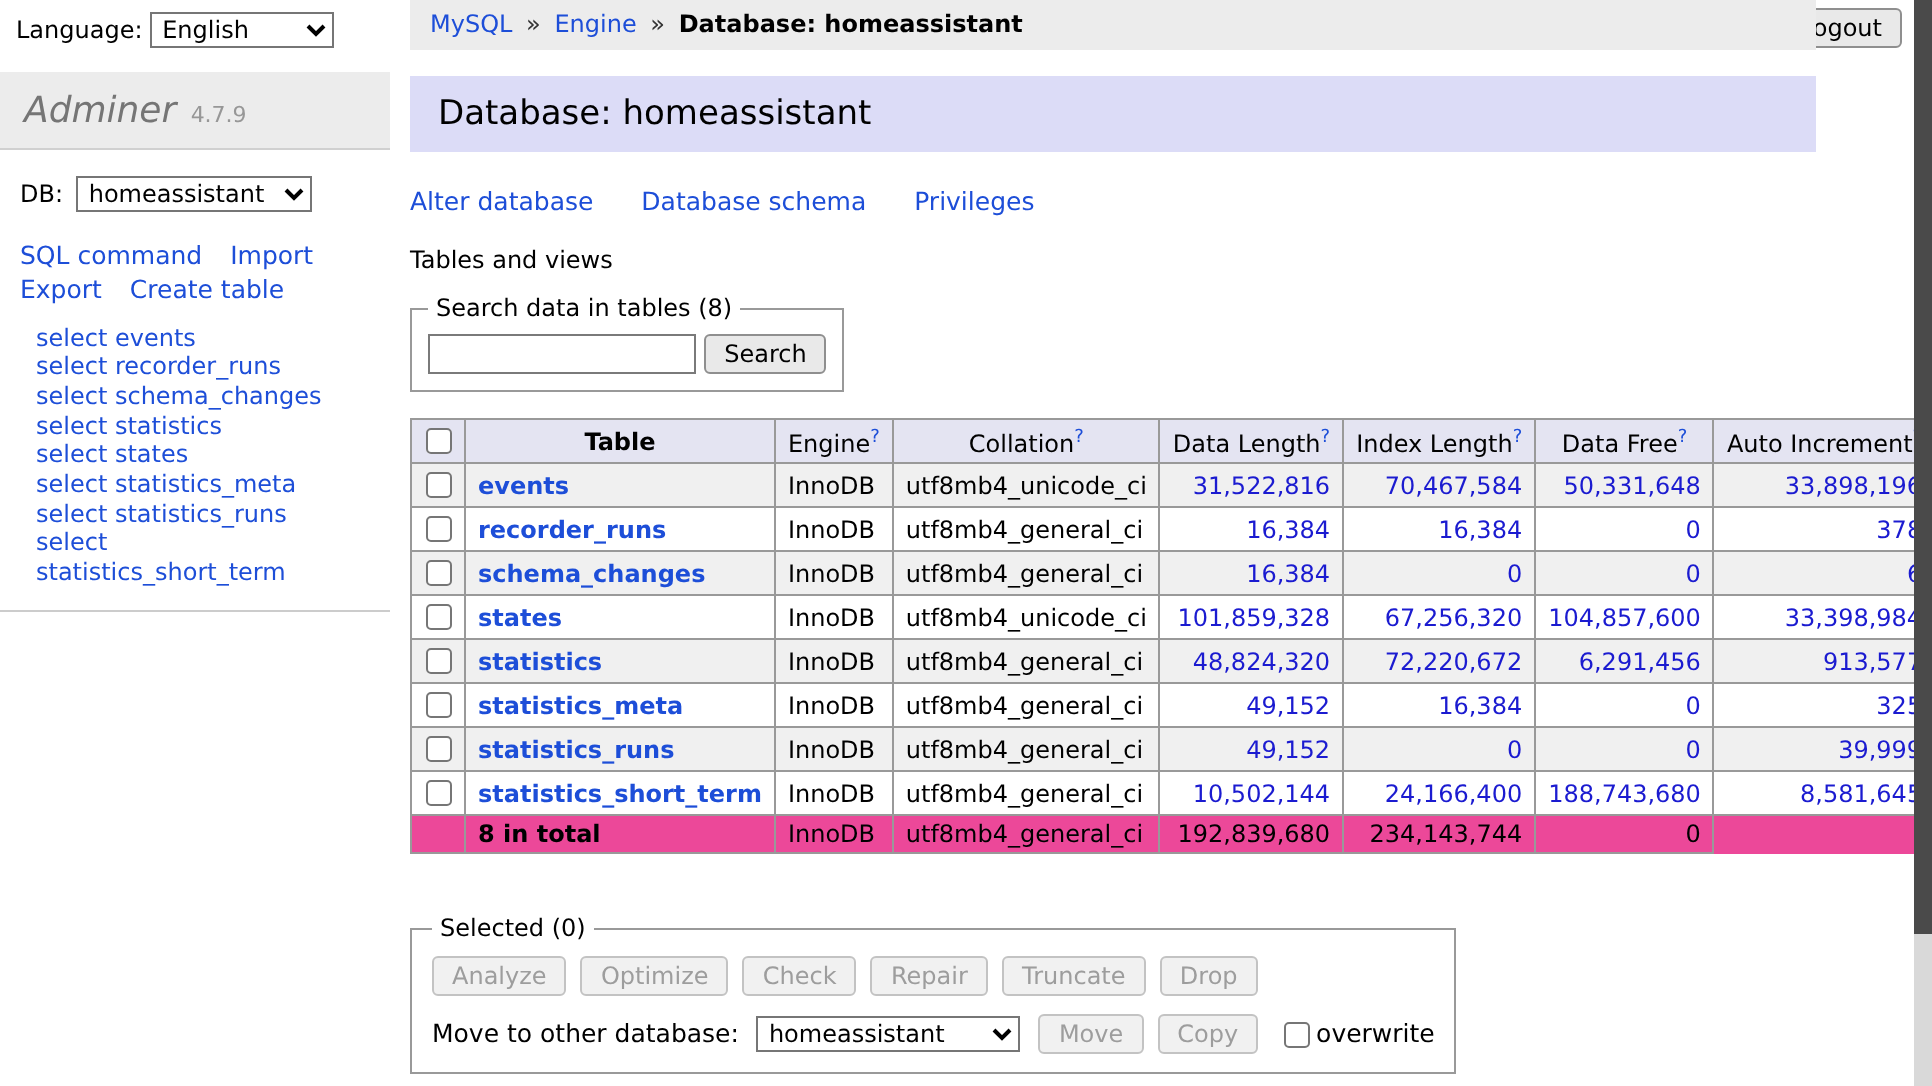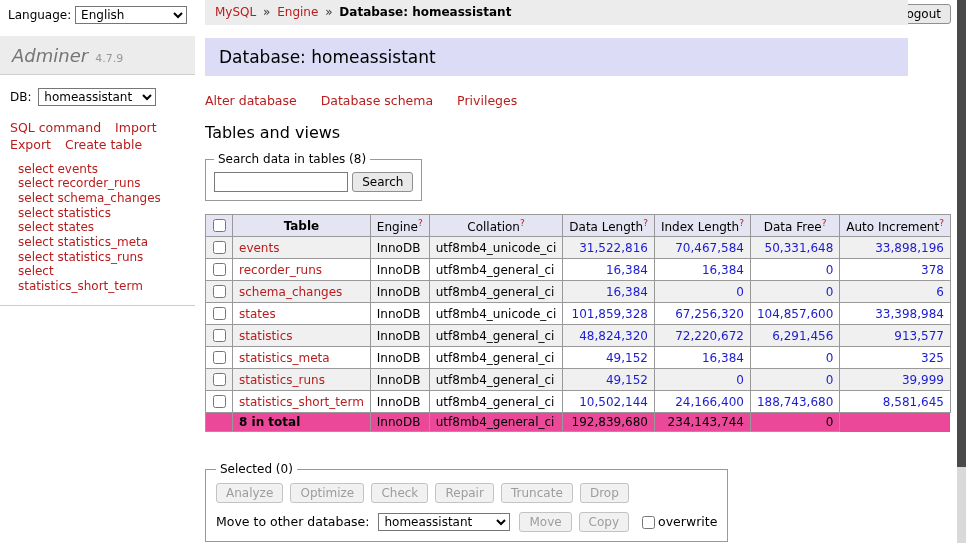--- a/index.html
+++ b/index.html
@@ -2,36 +2,36 @@
 <html><head>
 <meta charset="utf-8">
 <style>
   * { box-sizing: border-box; }
   html,body { margin:0; padding:0; }
   body {
     width:966px; height:543px; overflow:hidden; position:relative;
     font-family:"DejaVu Sans","Liberation Sans",sans-serif;
     font-size:13px; background:#fff; color:#000;
   }
-  a { color:#b91c1c; text-decoration:none; cursor:pointer; }
+  a { color:#1d4ed8; text-decoration:none; cursor:pointer; }
   button {
     font-family:inherit; font-size:12px; color:#000;
     background:#e9e9e9; border:1px solid #8f8f8f; border-radius:3px;
     padding:2px 9px; cursor:pointer;
   }
   button:disabled { color:#9d9d9d; background:#f1f1f1; border-color:#c3c3c3; cursor:default; }
   select {
     font-family:inherit; font-size:12px; background:#fff;
     border:1px solid #767676; padding:0 1px;
   }
   input[type=text] { font-family:inherit; font-size:12px; border:1px solid #7a7a7a; padding:2px 3px; }
 
   
   .lang-bar { position:absolute; top:6px; left:8px; font-size:12px; }
-  .lang-bar select { width:112px; }
+  .lang-bar select { width:92px; }
 
   
   .logout-btn { position:absolute; top:4px; right:15px; }
 
   
   .sidebar { position:absolute; left:0; top:36px; width:195px; bottom:0; background:#fff; }
   .logo { background:#ececec; padding:9px 12px 8px; border-bottom:1px solid #d0d0d0; }
   .app-name { font-style:italic; color:#757575; font-size:18px; }
   .version { color:#979797; font-size:11px; margin-left:3px; }
   .db-row { padding:13px 10px 2px; font-size:12px; }
@@ -41,33 +41,33 @@
   .table-list { list-style:none; margin:8px 0 0; padding:0 18px 12px; border-bottom:1px solid #ccc; font-size:12px; line-height:1.22; }
 
   
   .content { position:absolute; left:205px; top:0; width:703px; }
   .topbar { background:#ececec; padding:5px 10px 6px; font-size:12px; }
   .breadcrumb .sep { color:#333; margin:0 3px; }
   .breadcrumb b { font-weight:bold; }
   h2 { margin:13px 0 0; padding:9px 14px; background:#dcdcf7; font-size:17px; font-weight:normal; }
   .nav-links { margin:17px 0 15px; font-size:12.5px; }
   .nav-links a { margin-right:20px; }
-  h3 { font-size:16px; font-weight:normal; margin:2px 0 10px; }
+  h3 { font-size:12px; font-weight:normal; margin:2px 0 10px; }
 
   fieldset { border:1px solid #999; padding:6px 8px 8px; margin:0 0 13px; display:inline-block; }
   legend { font-size:12px; padding:0 4px; }
   .search-fs input { width:134px; }
 
   table { border-collapse:collapse; font-size:12px; }
   th, td { border:1px solid #999; padding:2px 6px; white-space:nowrap; }
   thead th { background:#e4e4f2; font-weight:normal; text-align:center; }
   thead th.col-table { font-weight:bold; }
   sup a { font-size:9px; }
   td.check, th.check { text-align:center; padding:1px 3px; }
-  td.tname a { font-weight:normal; }
+  td.tname a { font-weight:bold; }
   td.num { text-align:right; color:#1b1bd0; }
   tbody tr:nth-child(odd) td { background:#f0f0f0; }
   tfoot td { background:#ec4899; }
   tfoot td.tname { font-weight:bold; }
   tfoot td.num { color:#000; }
   tfoot td.blank { border:none; }
 
   .selected-fs { margin-top:15px; padding:7px 10px 9px; }
   .selected-fs .btn-row button { margin-right:3px; }
   .move-row { margin-top:9px; font-size:12.5px; }

